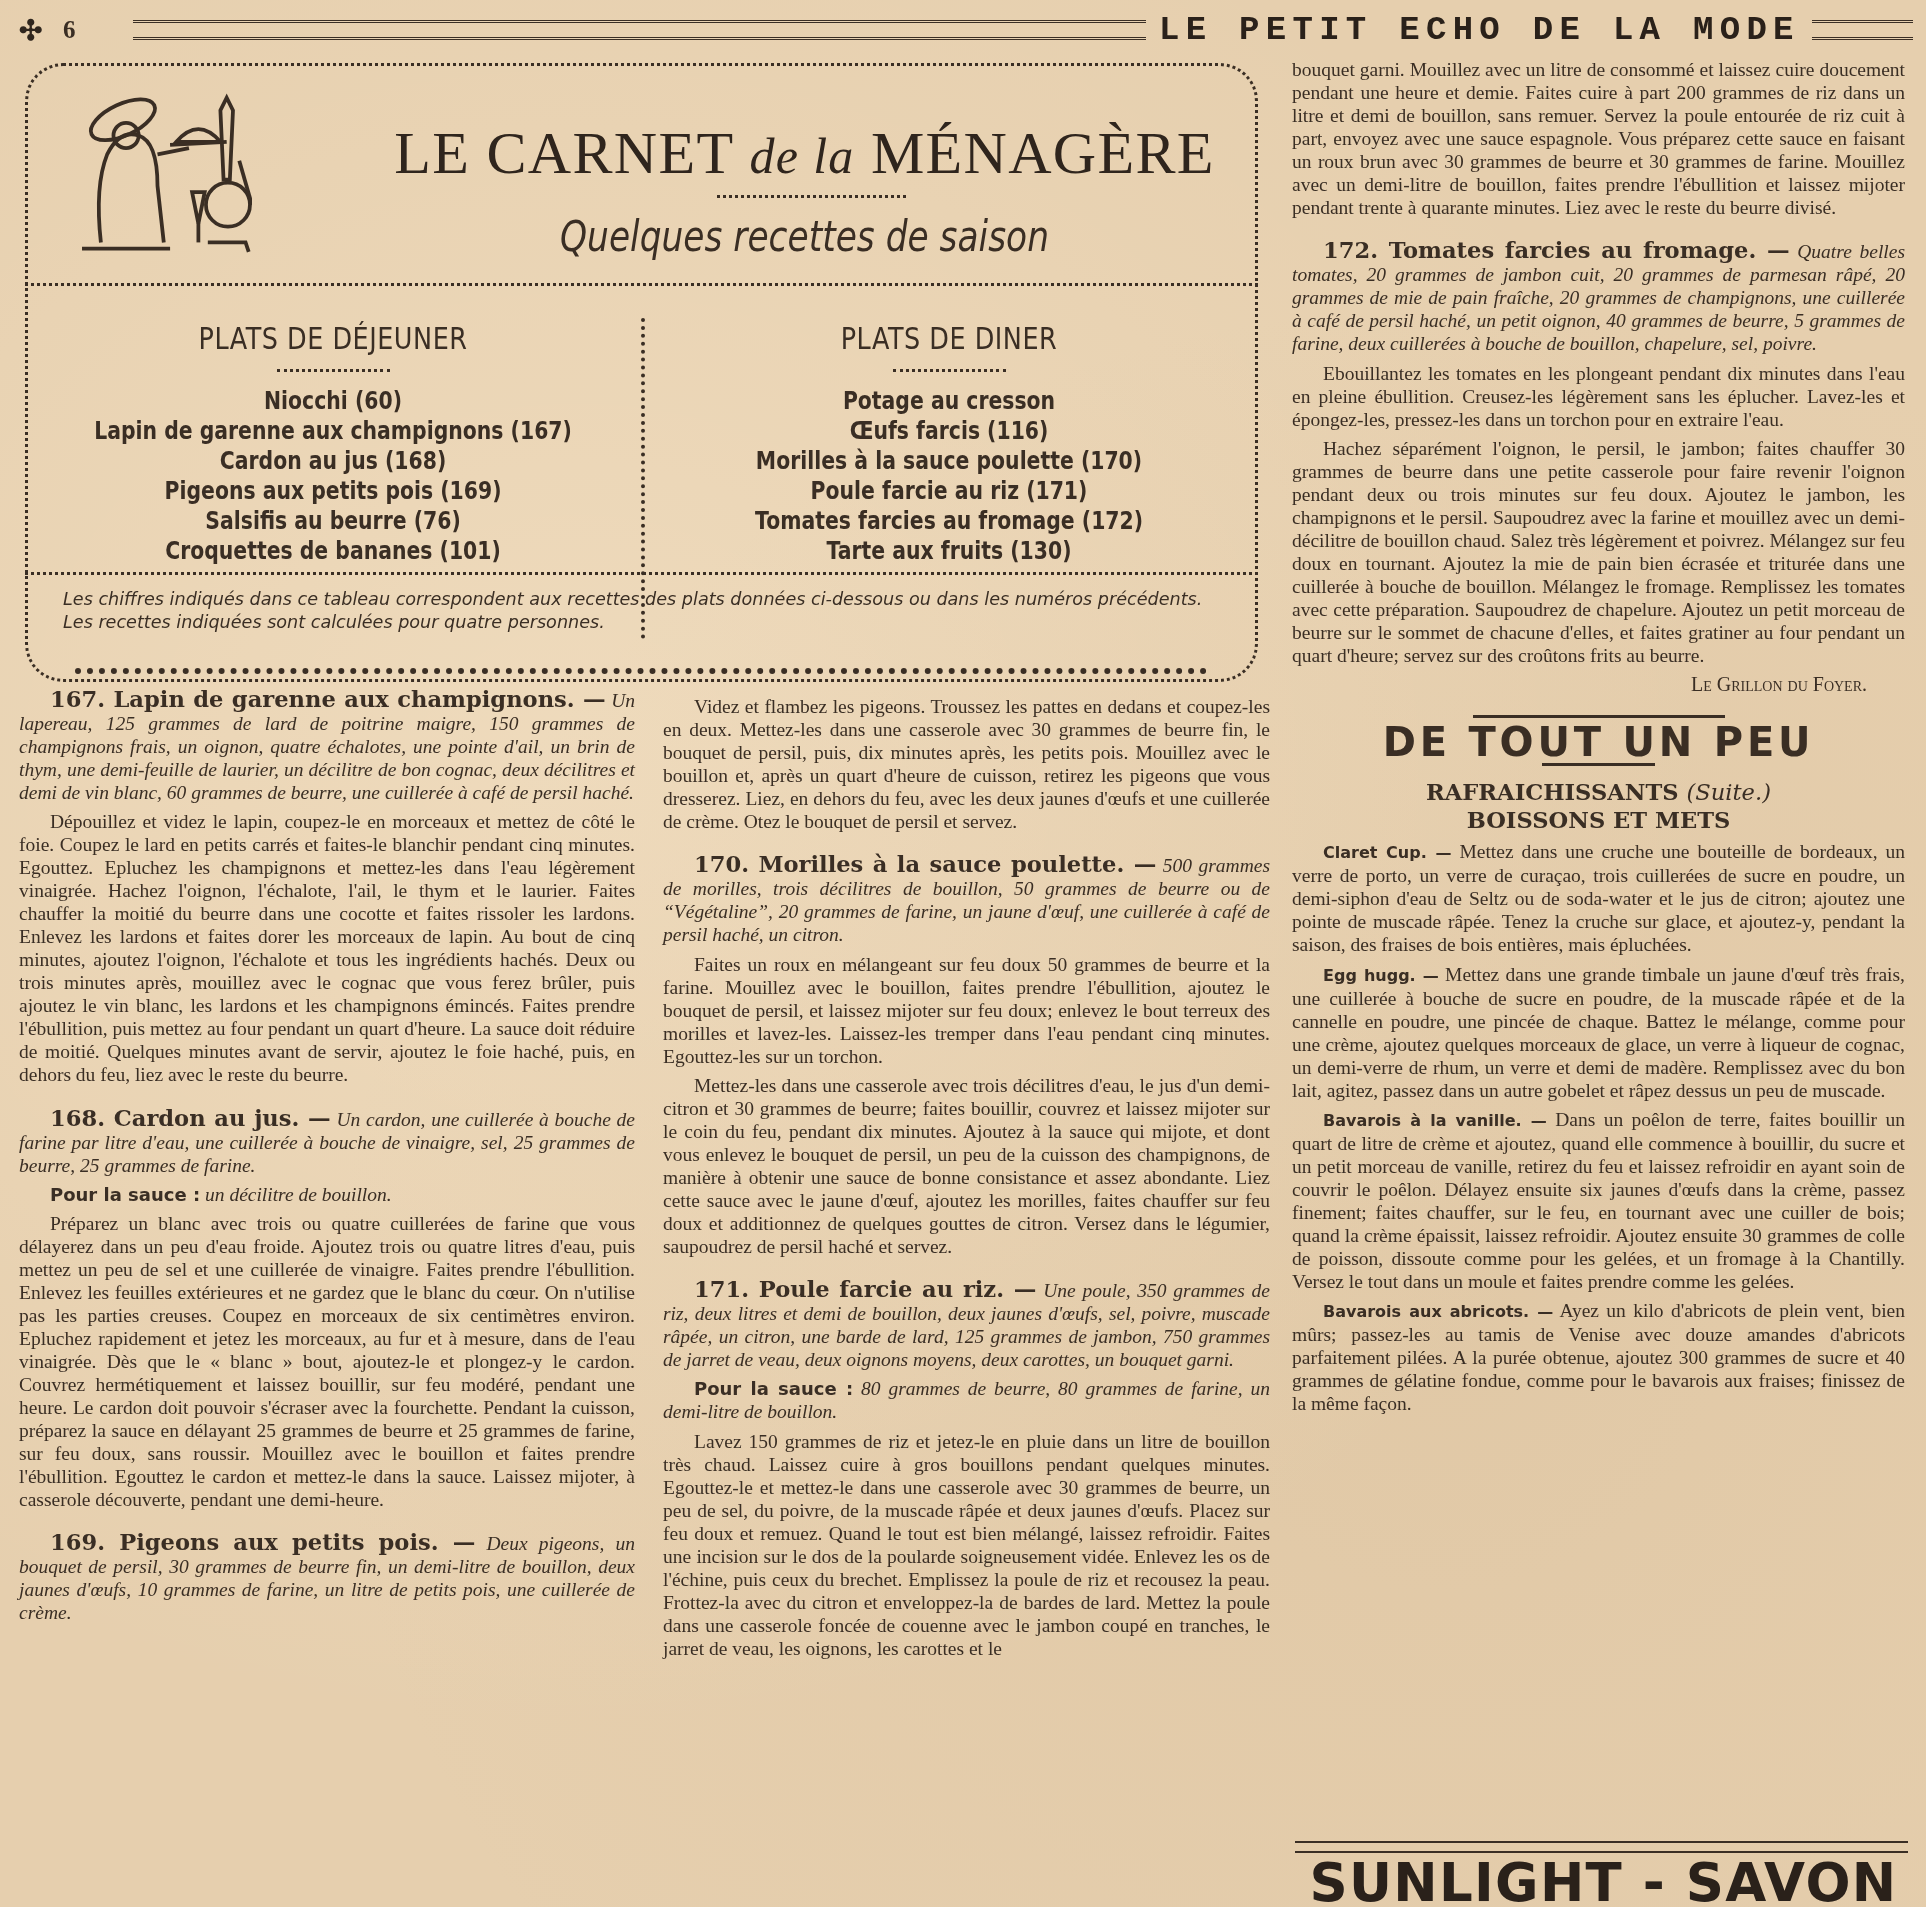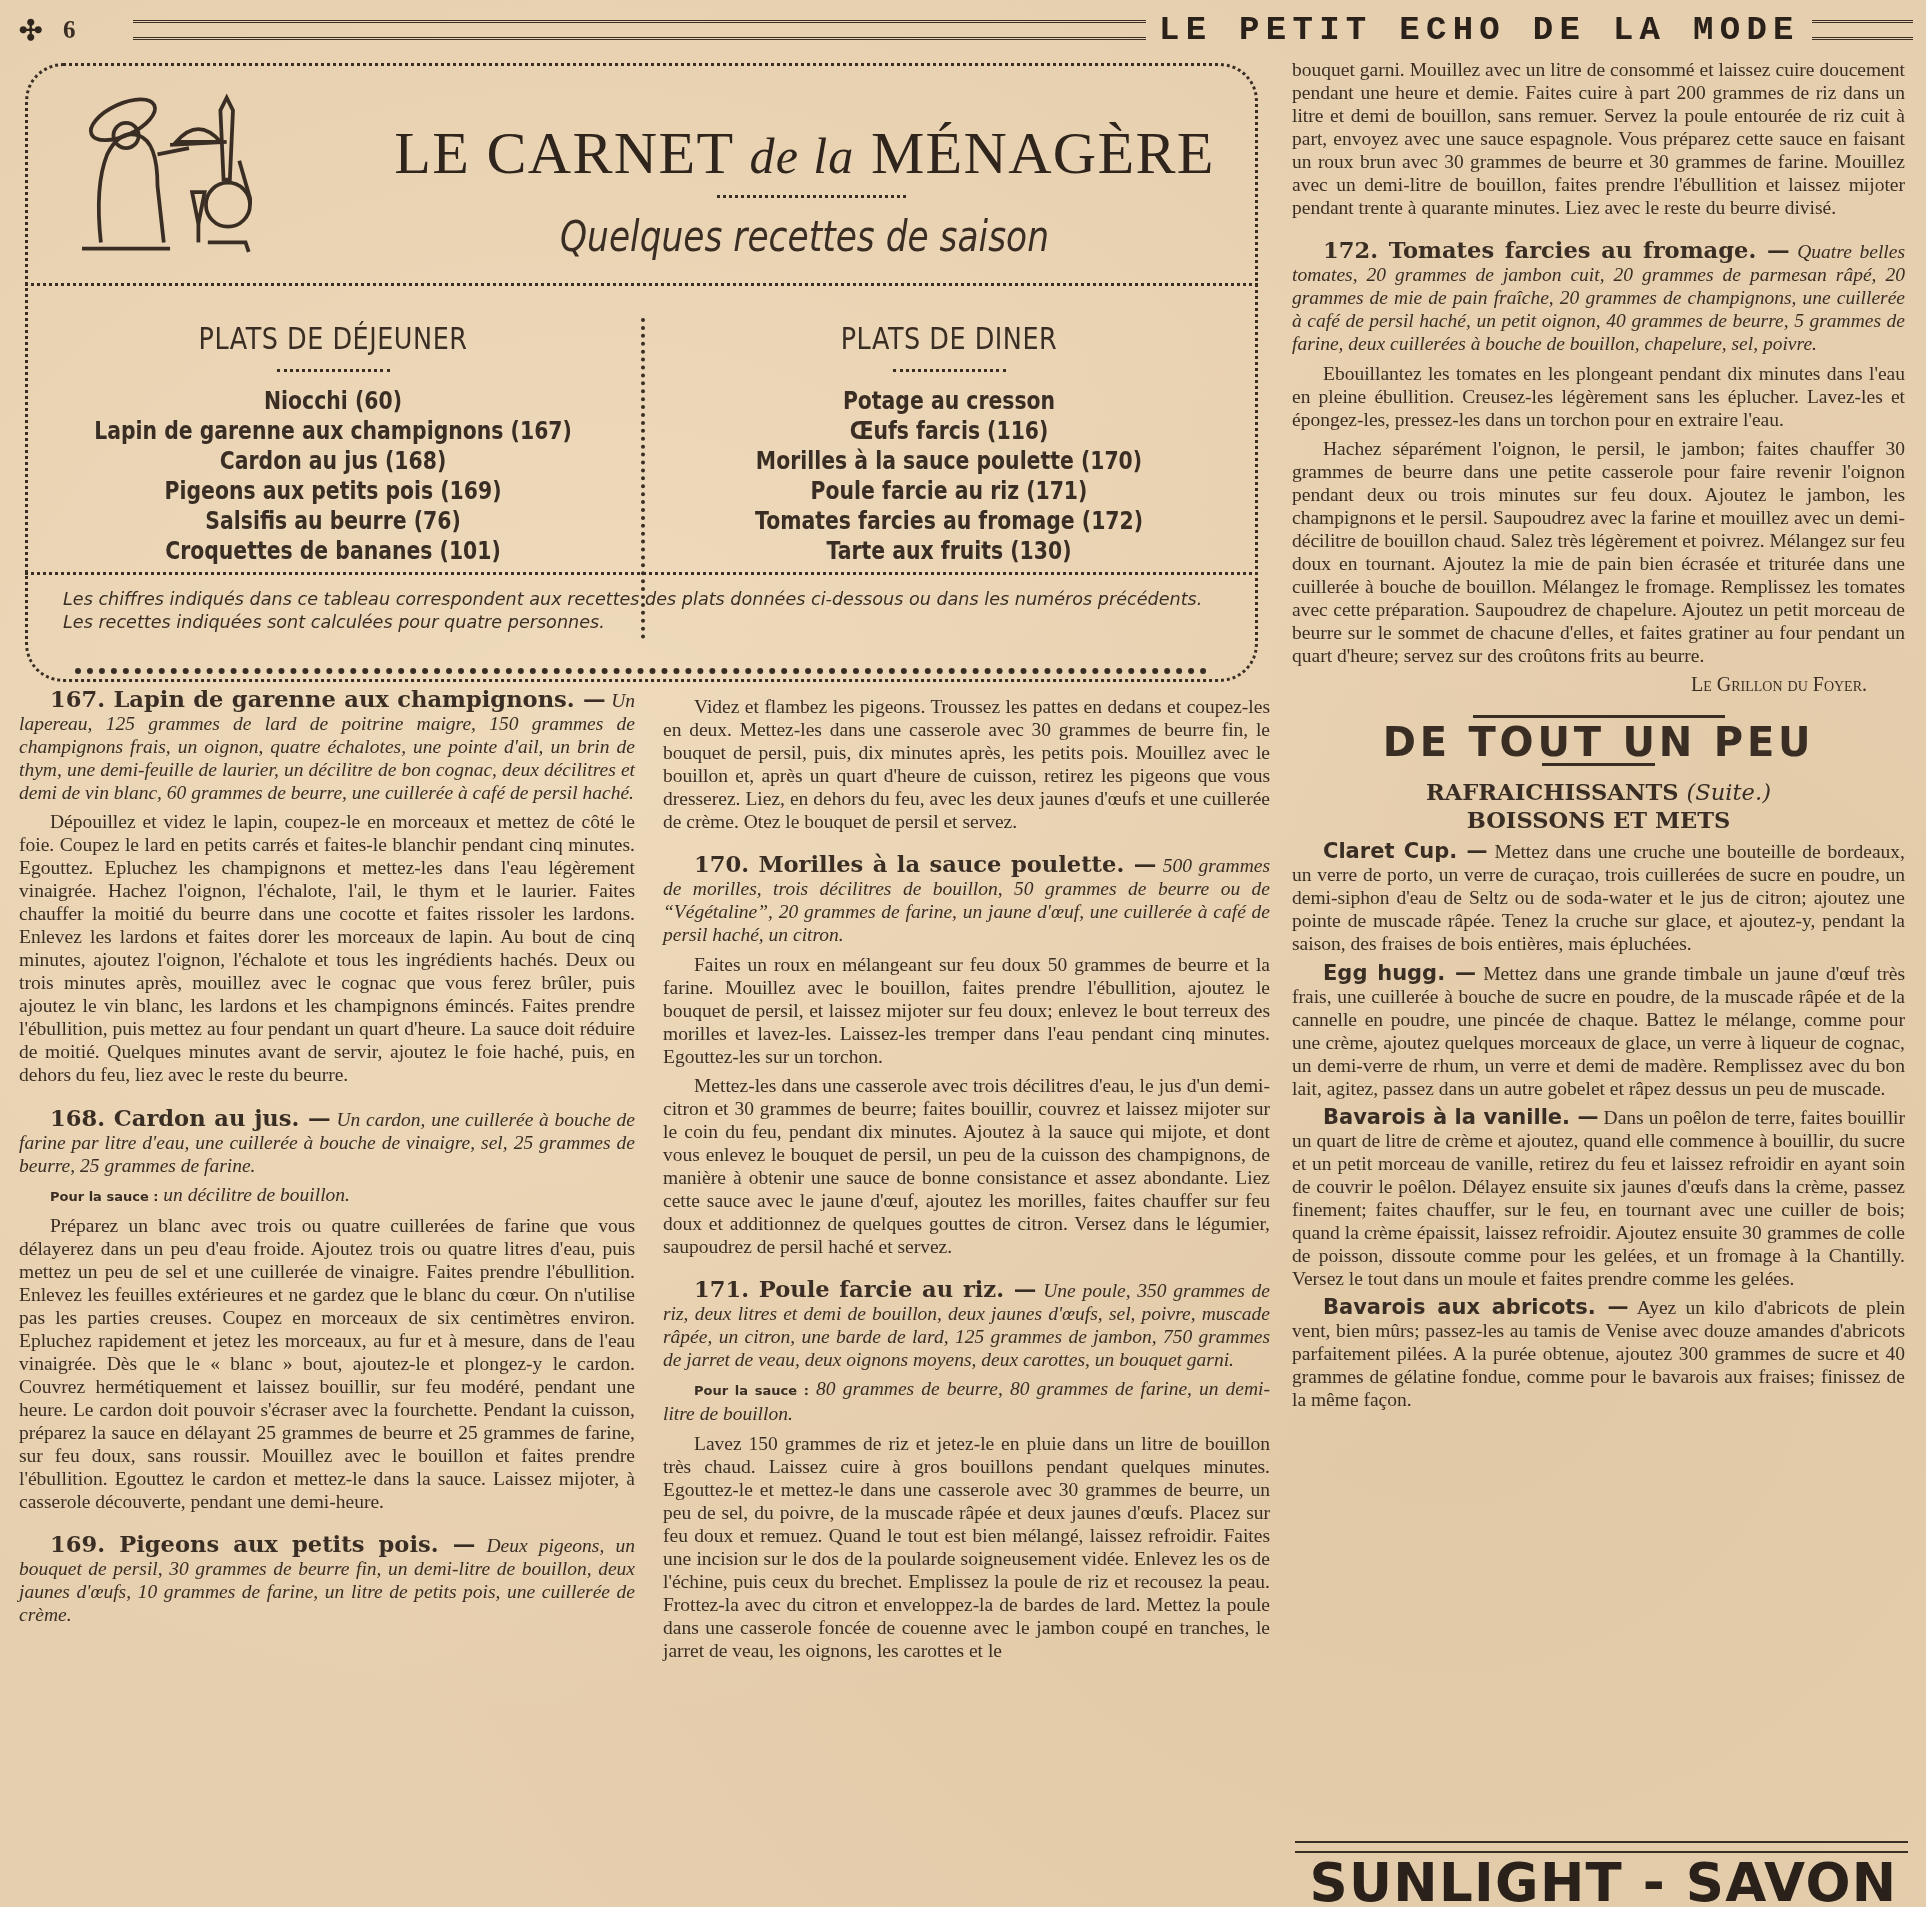--- a/index.html
+++ b/index.html
@@ -60,29 +60,29 @@
 
   
   .col { position: absolute; font-size: 19.5px; line-height: 23px; text-align: justify; }
   .col.c1 { left: 19px; top: 688px; width: 616px; }
   .col.c2 { left: 663px; top: 695px; width: 607px; }
   .col.c3 { left: 1292px; top: 58px; width: 613px; }
   .col p { margin: 0 0 6.3px 0; text-indent: 31px; }
   .col p.noindent { text-indent: 0; }
   .rhead { font-weight: bold; font-family: "DejaVu Serif", serif; font-size: 22.6px; }
   .ing { font-style: italic; }
-  .sauce-label { font-weight: bold; font-family: "DejaVu Sans", sans-serif; font-size: 13px; }
+  .sauce-label { font-weight: bold; font-family: "DejaVu Sans", sans-serif; font-size: 18px; }
   .gap { height: 14px; }
   .signature { text-align: right; font-variant: small-caps; font-size: 20px; margin: 6.3px 38px 0 0; }
   .rule-short { width: 252px; margin: 19px auto 12.6px; border-top: 3.1px solid #3a2e24; }
   .rule-tiny { width: 113px; margin: 8.8px auto 12.6px; border-top: 3.1px solid #3a2e24; }
   .section-title { text-align: center; font-family: "DejaVu Sans", sans-serif; font-weight: bold; font-size: 40px; letter-spacing: 3.8px; margin-top: 3.1px; }
   .section-sub { text-align: center; font-weight: bold; font-size: 22.6px; line-height: 28px; font-family: "DejaVu Serif", serif; }
   .section-sub .it { font-style: italic; font-weight: normal; }
-  .drink-name { font-weight: bold; font-family: "DejaVu Sans", sans-serif; font-size: 21px; }
+  .drink-name { font-weight: bold; font-family: "DejaVu Sans", sans-serif; font-size: 16px; }
   .ad-rule { position: absolute; left: 1295px; top: 1841px; width: 613px; height: 7.5px; border-top: 2.5px solid #3a2e24; border-bottom: 2.5px solid #3a2e24; }
   .ad { position: absolute; left: 1292px; top: 1852px; width: 623px; text-align: center; font-family: "DejaVu Sans", sans-serif; font-weight: bold; font-size: 53px; letter-spacing: 1.3px; color: #2a211a; }
 </style>
 </head>
 <body>
 
 <div class="page">
 
   <div class="masthead">
     <span class="mast-icon">✣</span>

